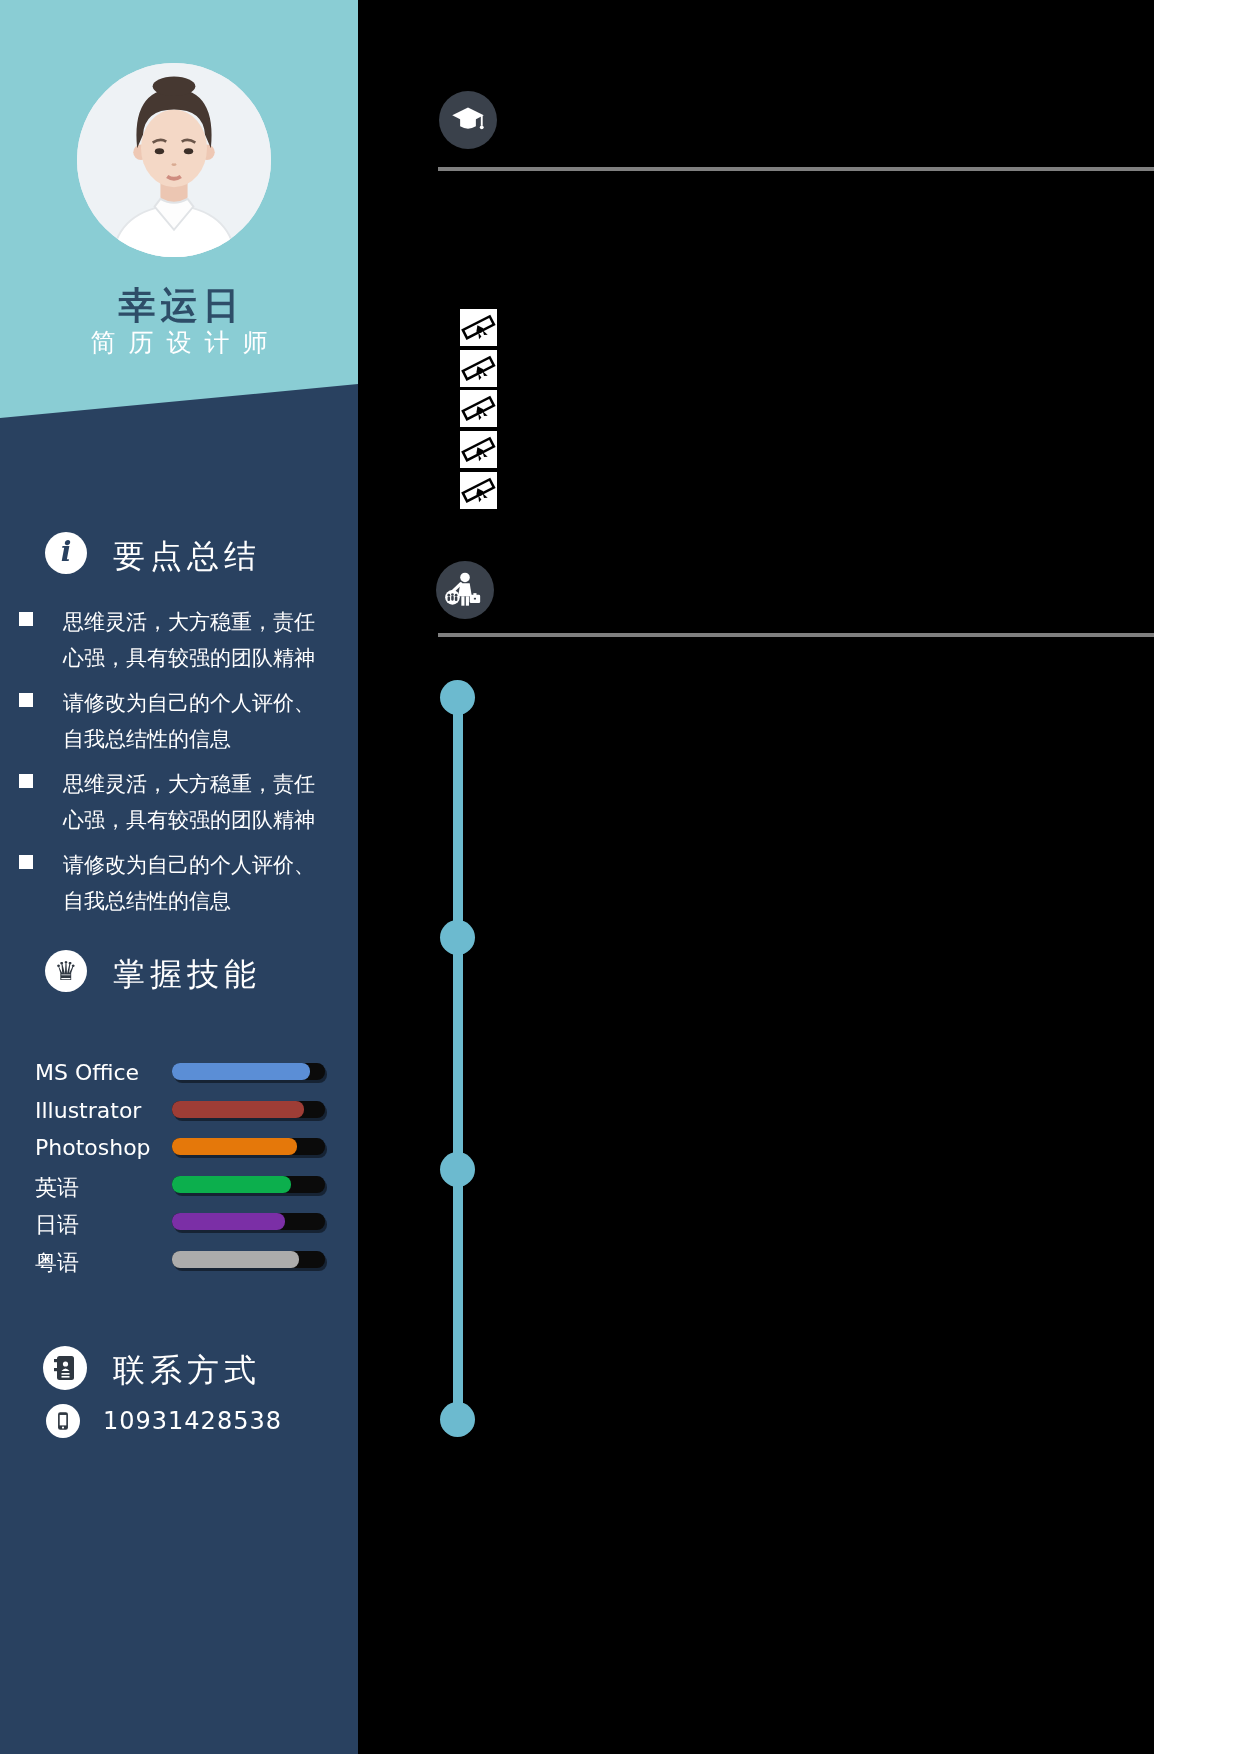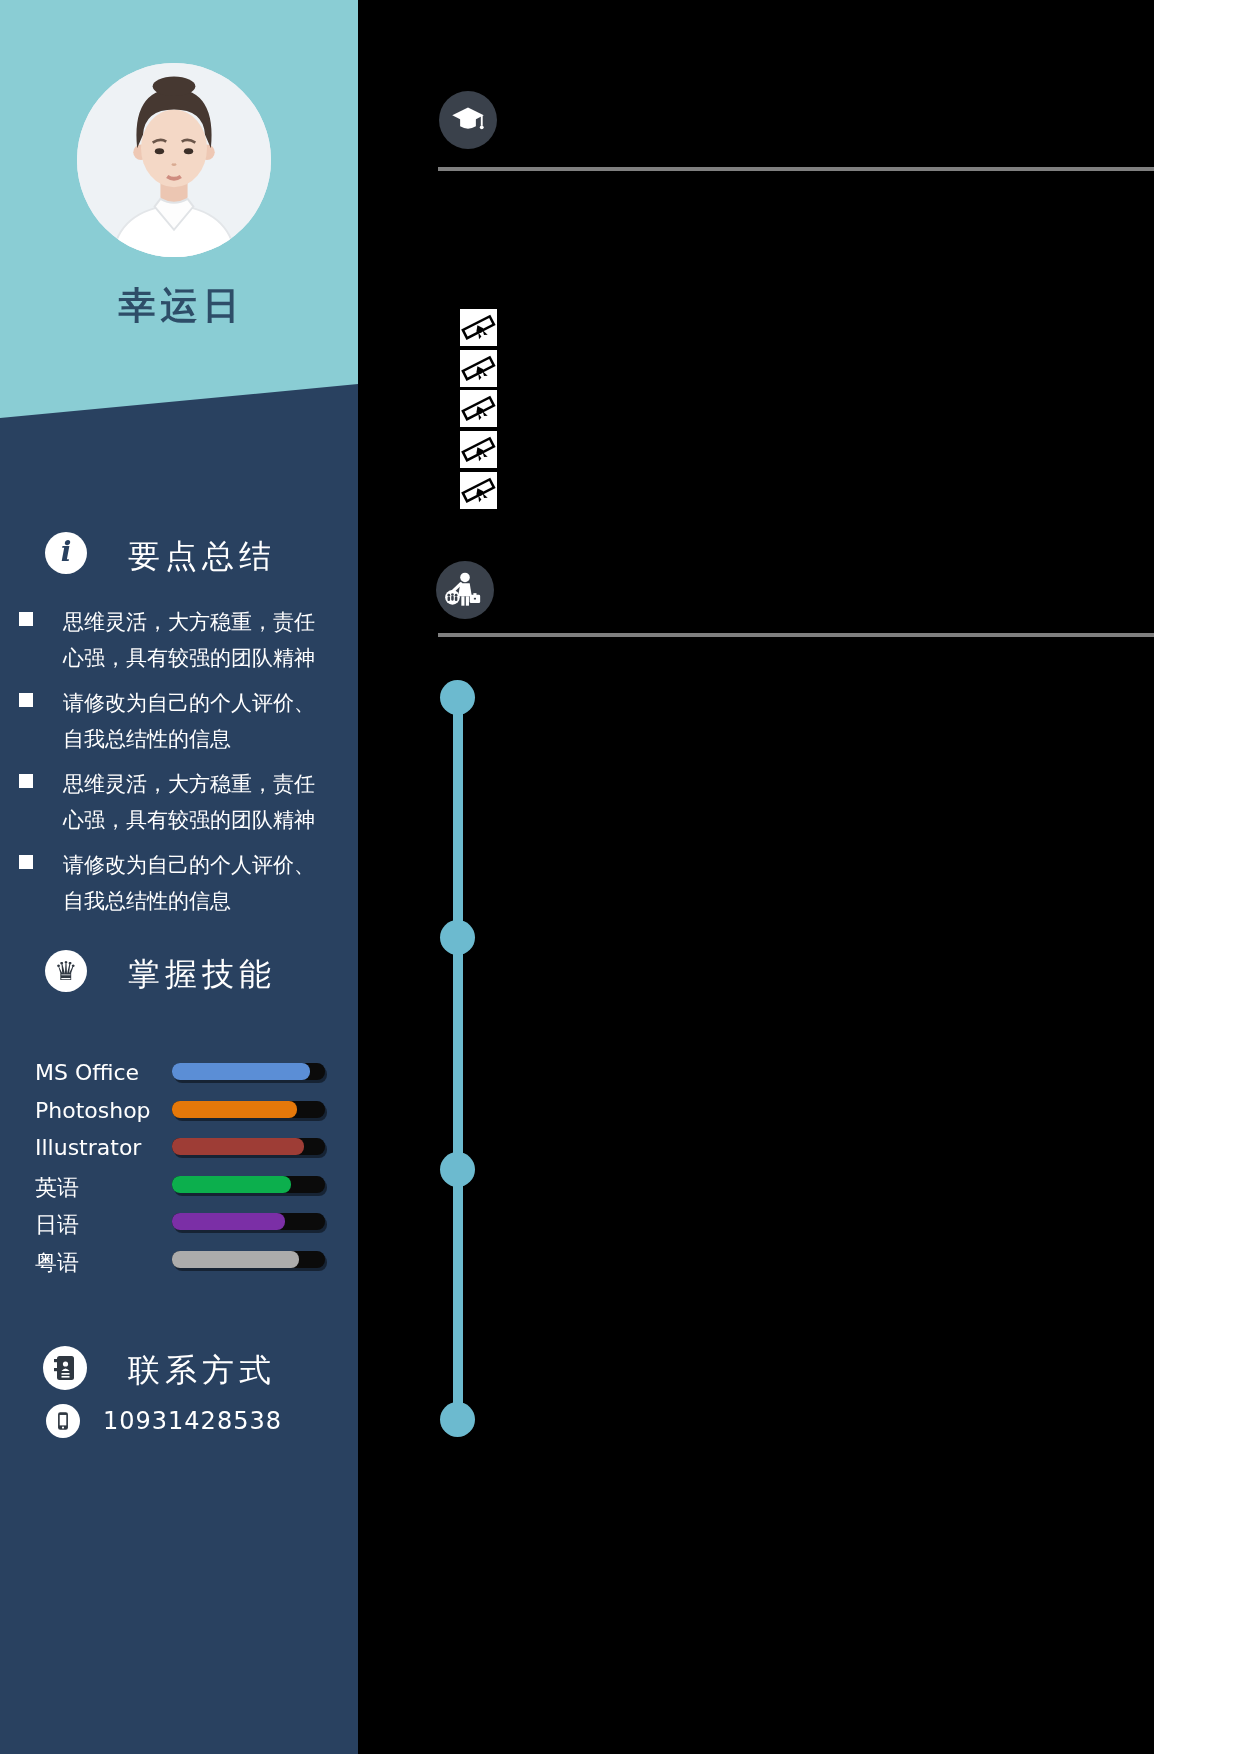--- a/index.html
+++ b/index.html
@@ -13,21 +13,21 @@
   .photo-wrap { position:absolute; left:77px; top:63px; width:194px; height:194px; border-radius:50%;
                 overflow:hidden; background:#eef2f5; }
   .person-name { position:absolute; left:0; top:281px; width:358px; text-align:center;
                  font-size:37px; font-weight:600; color:#2E4D68; letter-spacing:5px; text-indent:5px; }
   .person-title { position:absolute; left:0; top:326px; width:358px; text-align:center;
                   font-size:25px; color:#ffffff; letter-spacing:13px; text-indent:13px; }
 
   .sec-head { position:absolute; left:0; width:358px; height:46px; }
   .sec-icon-circle { position:absolute; left:45px; top:0; width:42px; height:42px; border-radius:50%;
                      background:#ffffff; display:flex; align-items:center; justify-content:center; }
-  .sec-title { position:absolute; left:128px; top:3px; font-size:32px; color:#ffffff; letter-spacing:5px; }
+  .sec-title { position:absolute; left:113px; top:3px; font-size:32px; color:#ffffff; letter-spacing:5px; }
 
   .info-glyph { font-family:"DejaVu Serif","Liberation Serif",serif; font-style:italic; font-weight:bold;
                 font-size:28px; color:#294160; line-height:1; margin-top:-2px; }
   .crown-glyph { font-size:26px; color:#2F3741; line-height:1; }
 
   .summary-list { position:absolute; left:0; top:604px; width:358px; }
   .summary-item { position:relative; padding-left:63px; width:330px; margin-bottom:9px;
                   font-size:21px; line-height:36px; color:#ffffff; }
   .summary-item .bullet { position:absolute; left:19px; top:8px; width:14px; height:14px; background:#ffffff; }
 
@@ -82,20 +82,21 @@
         <path d="M54 40.5 q3 -2 7 0.5" stroke="#6b564a" stroke-width="1.4" fill="none"></path>
         <ellipse cx="42.5" cy="45.5" rx="2.4" ry="1.5" fill="#3c2f28"></ellipse>
         <ellipse cx="57.5" cy="45.5" rx="2.4" ry="1.5" fill="#3c2f28"></ellipse>
         <path d="M49 52 q1 1 2 0" stroke="#d9ab92" stroke-width="1.2" fill="none"></path>
         <path d="M46.5 58.5 q3.5 2.4 7 0" stroke="#cf8d80" stroke-width="2" fill="none"></path>
         <path d="M40 74 L50 86 L60 74 L57 70 Q50 74 43 70 Z" fill="#fdfdfd" stroke="#e0e3e6" stroke-width="1"></path>
       </svg>
     </div>
 
     <div class="person-name">幸运日</div>
+    <div class="person-title">简历设计师</div>
 
     <div class="sec-head" style="top:532px;">
       <div class="sec-icon-circle">
         <span class="info-glyph">i</span>
       </div>
       <div class="sec-title">要点总结</div>
     </div>
 
     <div class="summary-list">
       <div class="summary-item">
@@ -124,29 +125,29 @@
     </div>
 
     <div class="skills-list">
       <div class="skill-row">
         <span class="skill-label">MS Office</span>
         <span class="skill-track">
           <span class="skill-fill" style="display: block; width: 90%; background: rgb(91, 142, 214);"></span>
           </span>
       </div>
       <div class="skill-row">
+        <span class="skill-label">Illustrator</span>
+        <span class="skill-track">
+          <span class="skill-fill" style="display: block; width: 86%; background: rgb(158, 61, 54);"></span>
+          </span>
+      </div>
+      <div class="skill-row">
         <span class="skill-label">Photoshop</span>
         <span class="skill-track">
           <span class="skill-fill" style="display: block; width: 82%; background: rgb(229, 120, 10);"></span>
-          </span>
-      </div>
-      <div class="skill-row">
-        <span class="skill-label">Illustrator</span>
-        <span class="skill-track">
-          <span class="skill-fill" style="display: block; width: 86%; background: rgb(158, 61, 54);"></span>
           </span>
       </div>
       <div class="skill-row">
         <span class="skill-label">英语</span>
         <span class="skill-track">
           <span class="skill-fill" style="display: block; width: 78%; background: rgb(12, 175, 77);"></span>
           </span>
       </div>
       <div class="skill-row">
         <span class="skill-label">日语</span>

